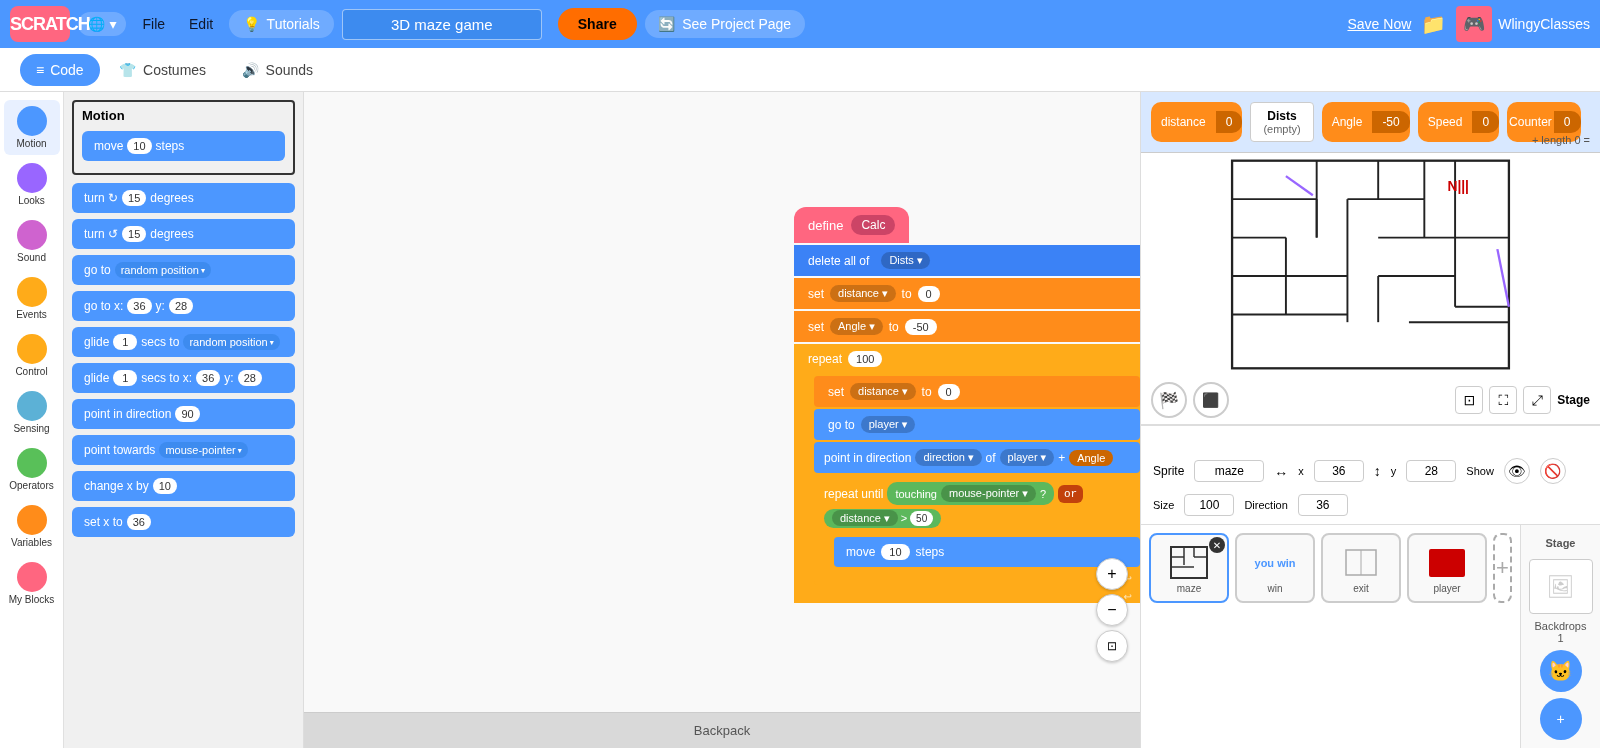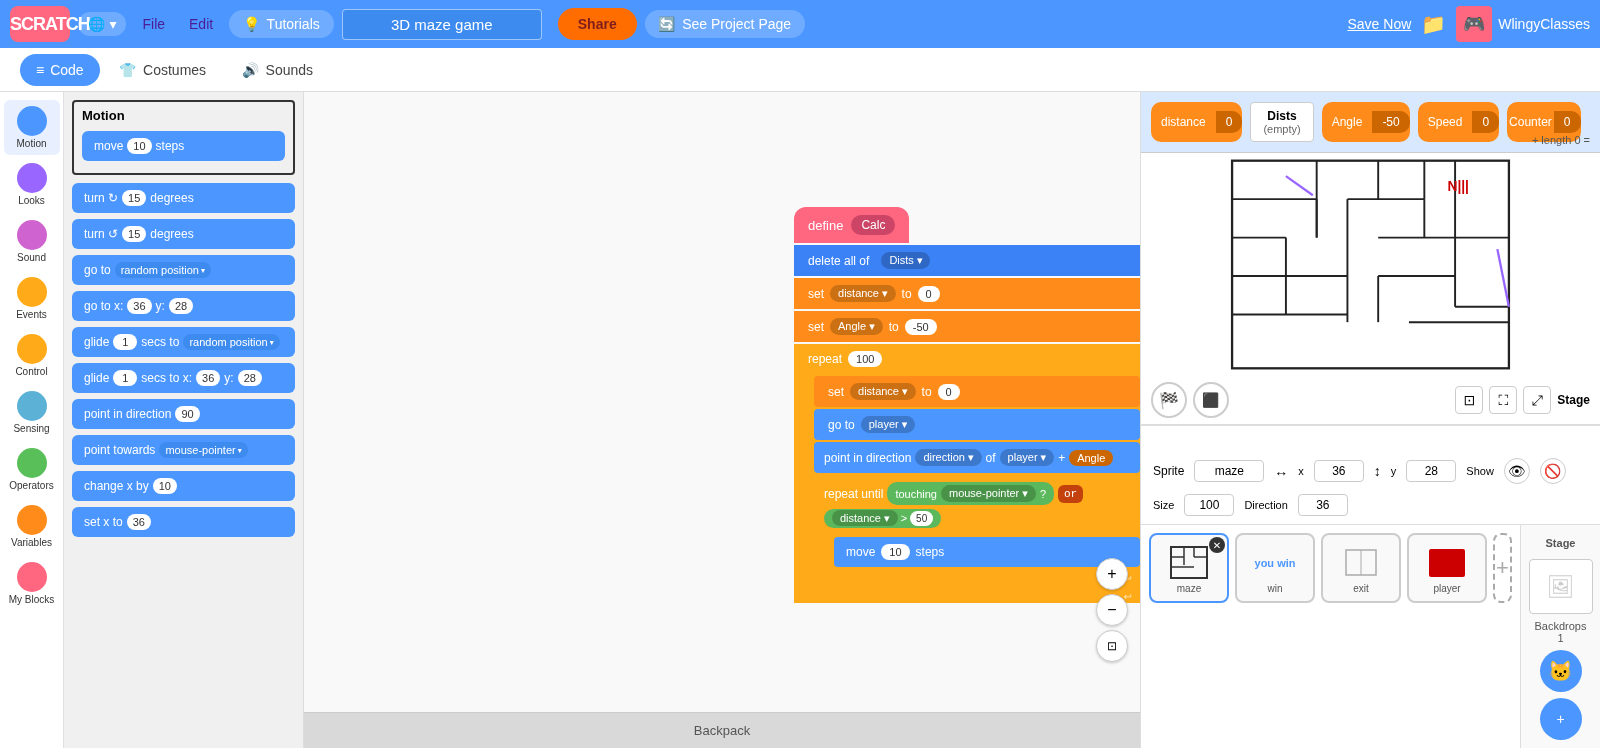--- a/index.html
+++ b/index.html
@@ -12,32 +12,32 @@
     .scratch-logo {
       width: 60px; height: 36px; background: #ff6680; border-radius: 8px;
       display: flex; align-items: center; justify-content: flex-start;
       font-weight: 900; color: white; font-size: 18px; letter-spacing: -1px; flex-shrink: 0;
     }
     .globe-btn {
       background: rgba(255,255,255,0.2); border: none; border-radius: 20px; color: white;
       padding: 4px 10px; display: flex; align-items: center; gap: 4px; cursor: pointer; font-size: 14px;
     }
     .topbar-menu {
-      background: none; border: none; color: #4c1d95; font-size: 14px; cursor: pointer; padding: 4px 8px;
+      background: none; border: none; color: #0f172a; font-size: 14px; cursor: pointer; padding: 4px 8px;
     }
     .tutorials-btn {
       background: rgba(255,255,255,0.2); border: none; border-radius: 20px; color: white;
       padding: 6px 14px; display: flex; align-items: center; gap: 6px; cursor: pointer; font-size: 14px;
     }
     .project-name-input {
       background: #3d8bef; border: 1px solid rgba(255,255,255,0.5); border-radius: 4px;
       color: white; padding: 6px 12px; font-size: 15px; width: 200px; text-align: center;
     }
     .share-btn {
-      background: #ff6d00; border: none; border-radius: 20px; color: #7f1d1d;
+      background: #ff6d00; border: none; border-radius: 20px; color: #000000;
       padding: 8px 20px; font-size: 14px; font-weight: bold; cursor: pointer; margin-left: 8px;
     }
     .see-project-btn {
       background: rgba(255,255,255,0.2); border: none; border-radius: 20px; color: white;
       padding: 6px 14px; display: flex; align-items: center; gap: 6px; cursor: pointer; font-size: 14px;
     }
     .topbar-right {
       margin-left: auto; display: flex; align-items: center; gap: 10px;
     }
     .save-now-btn {

